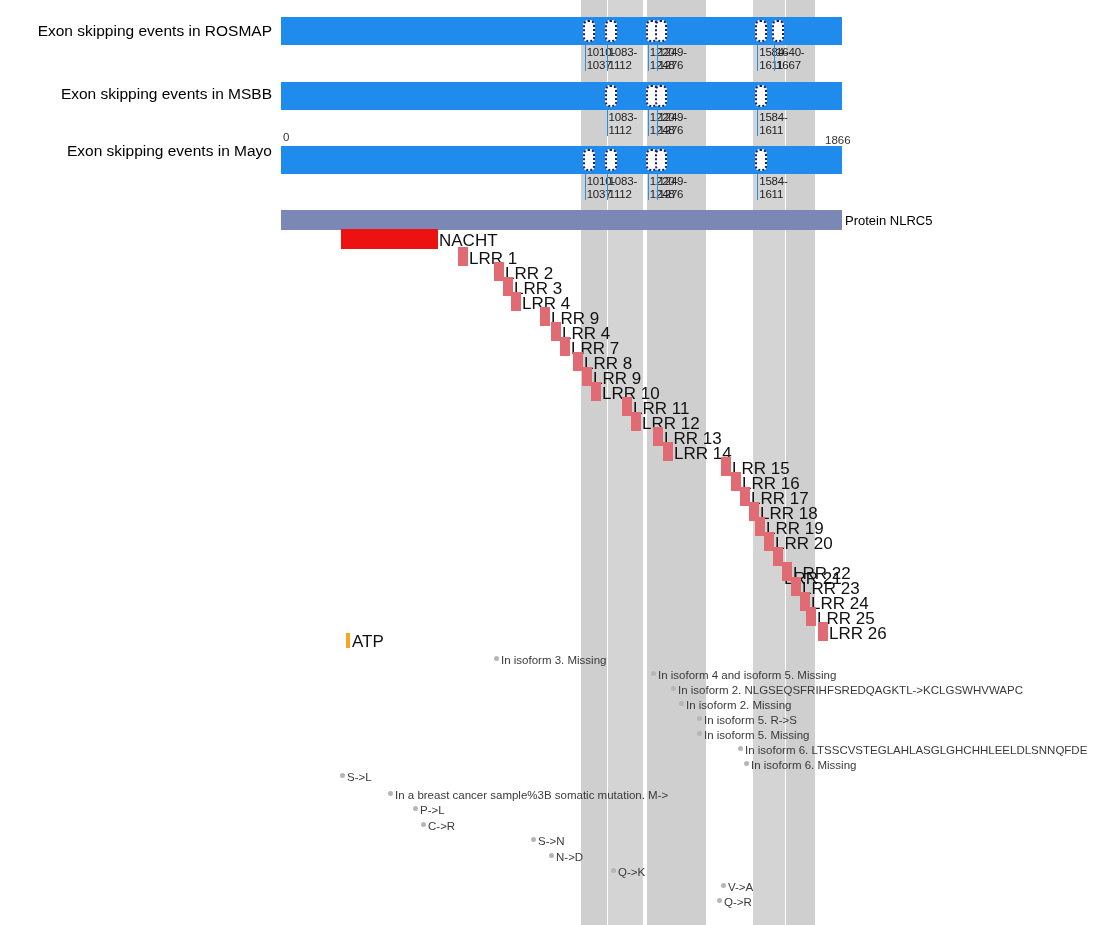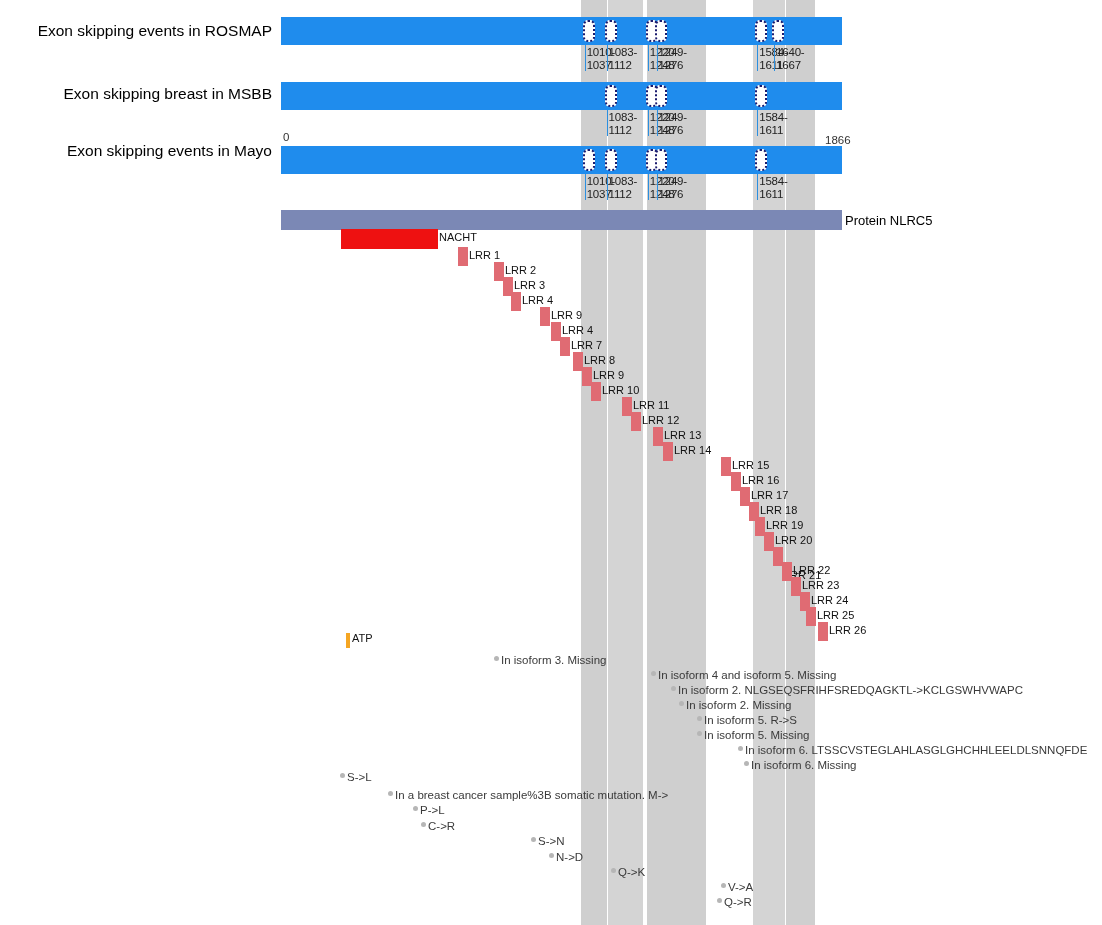--- a/index.html
+++ b/index.html
@@ -33,21 +33,21 @@
   }
 
   
   .axis-num{position:absolute;font-size:11.5px;color:#333;white-space:nowrap;}
 
   
   .protein-bar{position:absolute;height:20px;background:#7b88b5;}
   .protein-name{position:absolute;font-size:13px;color:#000;white-space:nowrap;}
   .domain-box{position:absolute;}
   .domain-label{
-    position:absolute;font-size:11px;color:#111;white-space:nowrap;
+    position:absolute;font-size:17px;color:#111;white-space:nowrap;
   }
 
   
   .feat{position:absolute;white-space:nowrap;font-size:11.5px;color:#3a3a3a;}
   .feat .dot{
     display:inline-block;width:5px;height:5px;border-radius:50%;
     background:#b6b6b6;vertical-align:middle;margin-right:2px;
     position:relative;top:-1px;
   }
   .feat .txt{vertical-align:middle;margin-top:16px;}
@@ -97,21 +97,21 @@
       <div class="exon-range" style="left: 759.219px; top: 46px;">
         <div>1584-</div>
         <div>1611</div>
       </div>
       <div class="exon" title="1640-1667" style="left: 772.055px; top: 20px; width: 12.1174px;"></div>
       <div class="exon-tickline" style="left: 774.055px; top: 45px; height: 26px;"></div>
       <div class="exon-range" style="left: 776.055px; top: 46px;">
         <div>1640-</div>
         <div>1667</div>
       </div>
-      <div class="track-label" style="left: 0px; top: 85px; width: 272px;">Exon skipping breast in MSBB</div>
+      <div class="track-label" style="left: 0px; top: 85px; width: 272px;">Exon skipping events in MSBB</div>
       <div class="track" style="left: 281px; top: 82px; width: 561px;"></div>
       <div class="exon" title="1083-1112" style="left: 604.596px; top: 85px; width: 12.7186px;"></div>
       <div class="exon-tickline" style="left: 606.596px; top: 110px; height: 26px;"></div>
       <div class="exon-range" style="left: 608.596px; top: 111px;">
         <div>1083-</div>
         <div>1112</div>
       </div>
       <div class="exon" title="1220-1248" style="left: 645.785px; top: 85px; width: 12.418px;"></div>
       <div class="exon-tickline" style="left: 647.785px; top: 110px; height: 26px;"></div>
       <div class="exon-range" style="left: 649.785px; top: 111px;">

